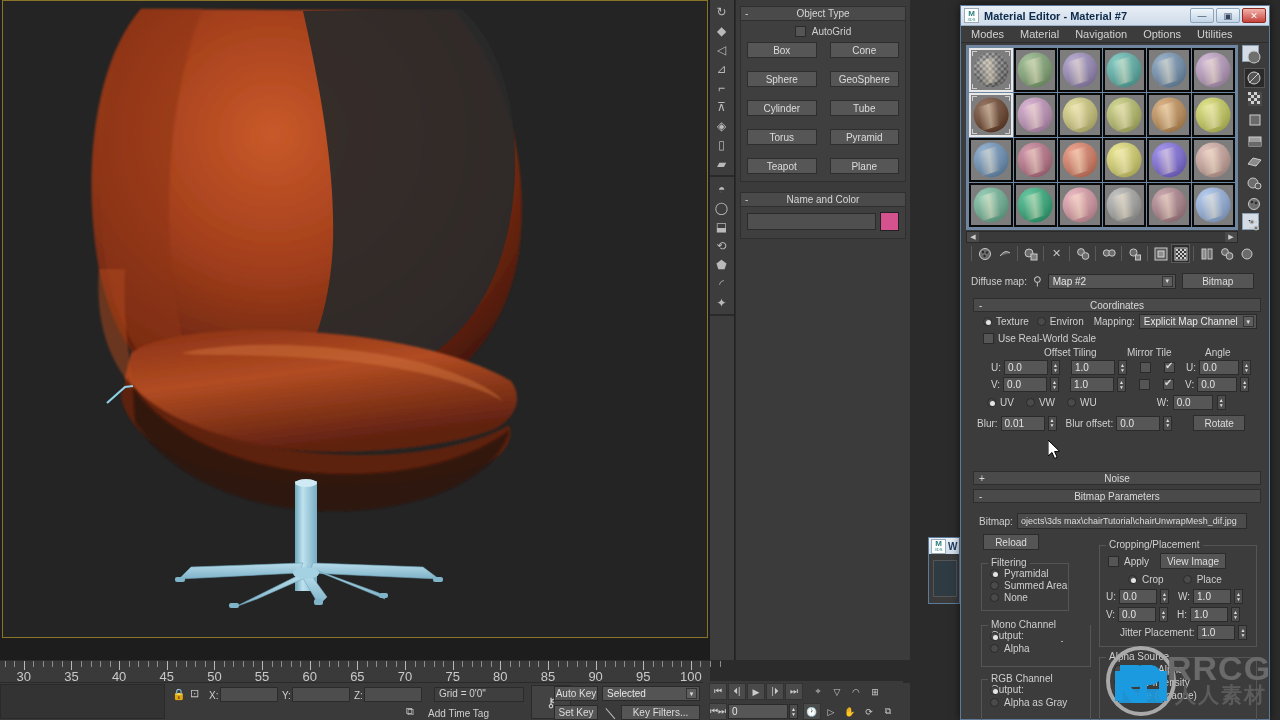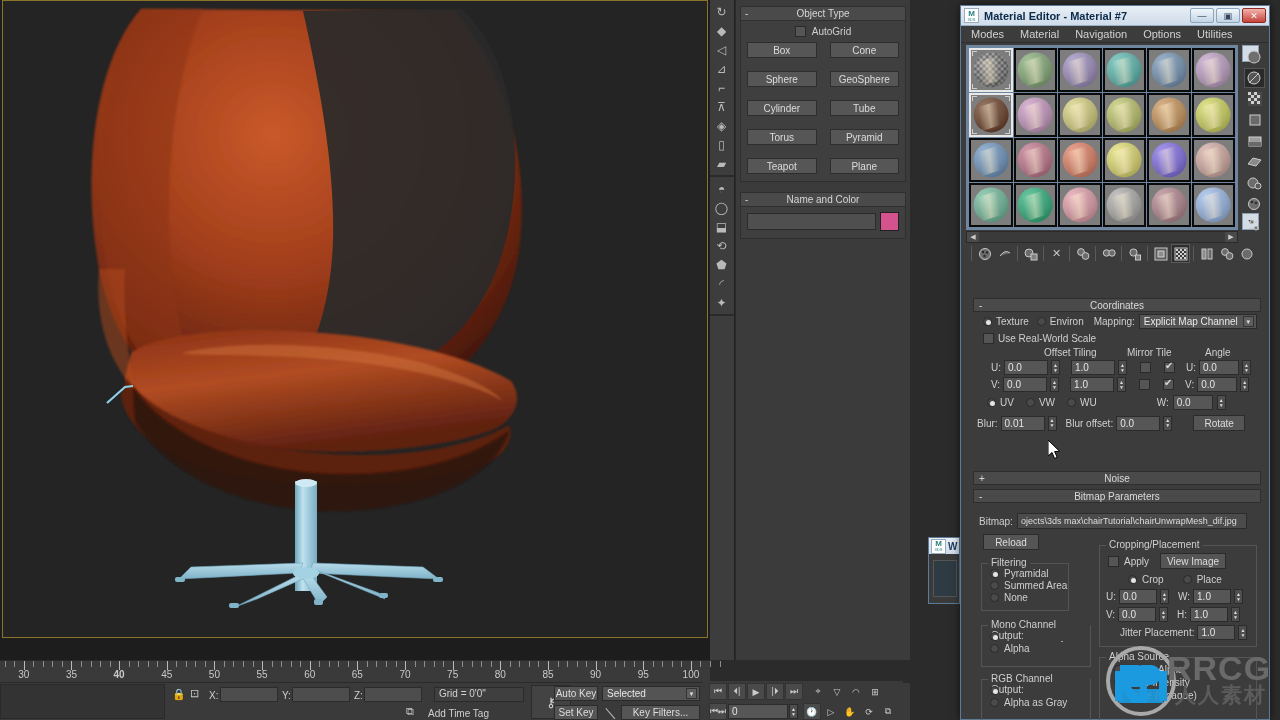--- a/index.html
+++ b/index.html
@@ -75,21 +75,21 @@
   }
   .color-swatch { width:19px; height:19px; background:#d4538f; border:1px solid #222; }
 
   
   #timeline {
     position:absolute; left:0; top:660px; width:710px; height:22px;
     background:#3a3a3a; border-top:1px solid #2b2b2b;
   }
   #tl-ticks { position:absolute; left:0; top:0; width:100%; height:9px; }
   #tl-labels { position:absolute; left:0; top:8px; width:100%; height:13px; }
-  .tl-lbl { position:absolute; font-size:10px; color:#c9c9c9; transform:translateX(-50%); }
+  .tl-lbl { position:absolute; font-size:13px; color:#c9c9c9; transform:translateX(-50%); }
   .tl-tick { position:absolute; top:0; width:1px; background:#8d8d8d; }
 
   
   #statusbar {
     position:absolute; left:0; top:682px; width:910px; height:38px;
     background:#3a3a3a; border-top:1px solid #2a2a2a;
   }
   .status-listener {
     position:absolute; left:0; top:1px; width:165px; height:35px;
     background:#333; border:1px solid #2a2a2a;
@@ -495,21 +495,21 @@
       <div class="tl-tick" style="left: 671.879px; height: 6px; background: rgb(141, 141, 141);"></div>
       <div class="tl-tick" style="left: 681.409px; height: 6px; background: rgb(141, 141, 141);"></div>
       <div class="tl-tick" style="left: 690.94px; height: 9px; background: rgb(185, 185, 185);"></div>
       <div class="tl-tick" style="left: 700.47px; height: 6px; background: rgb(141, 141, 141);"></div>
       <div class="tl-tick" style="left: 710px; height: 6px; background: rgb(141, 141, 141);"></div>
       <div class="tl-tick" style="left: 719.53px; height: 6px; background: rgb(141, 141, 141);"></div>
     </div>
   <div id="tl-labels">
       <div class="tl-lbl" style="left: 23.8255px;">30</div>
       <div class="tl-lbl" style="left: 71.4765px;">35</div>
-      <div class="tl-lbl" style="left: 119.128px; font-weight: bold;">40</div>
+      <div class="tl-lbl" style="left: 119.128px;">40</div>
       <div class="tl-lbl" style="left: 166.779px;">45</div>
       <div class="tl-lbl" style="left: 214.43px;">50</div>
       <div class="tl-lbl" style="left: 262.081px;">55</div>
       <div class="tl-lbl" style="left: 309.732px;">60</div>
       <div class="tl-lbl" style="left: 357.383px;">65</div>
       <div class="tl-lbl" style="left: 405.034px;">70</div>
       <div class="tl-lbl" style="left: 452.685px;">75</div>
       <div class="tl-lbl" style="left: 500.336px;">80</div>
       <div class="tl-lbl" style="left: 547.987px;">85</div>
       <div class="tl-lbl" style="left: 595.638px;">90</div>
@@ -884,20 +884,29 @@
           </svg>
       </div>
       <div class="ht">
         <svg width="14" height="14" viewBox="0 0 14 14">
             <circle cx="7" cy="7" r="5" fill="#6b6b6b" stroke="#c8c8c8"></circle>
           </svg>
       </div>
     </div>
   </div>
 
+  <div class="me-row" style="left:10px; top:267px; width:292px;">
+    <span class="lbl">Diffuse map:</span>
+    <span style="margin-left:6px;color:#bdbdbd;font-size:12px;">⚲</span>
+    <div class="dropdown" style="margin-left:6px; width:128px;">
+      <span>Map #2</span>
+      <span class="dd-arrow">▼</span>
+    </div>
+    <div class="mbtn" style="margin-left:6px; width:72px;">Bitmap</div>
+  </div>
 
   <div class="me-rollout" style="left:12px; top:292px; width:288px;">
     <span class="pm">-</span>
     <span>Coordinates</span>
   </div>
 
   <div style="position:absolute; left:12px; top:308px; width:288px; height:148px;">
 
     <div style="display:flex;align-items:center;gap:4px;padding-left:10px;">
       <span class="rad on"></span>

